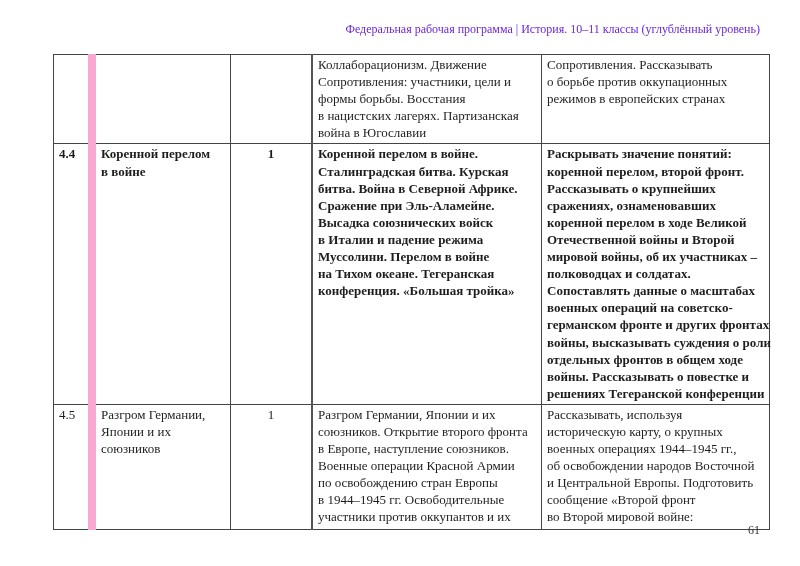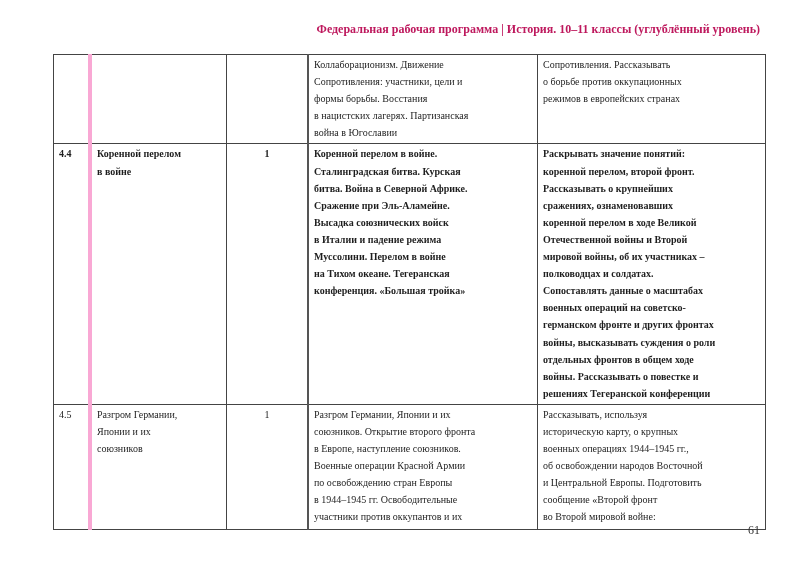--- a/index.html
+++ b/index.html
@@ -2,36 +2,36 @@
 <html><head>
 <meta charset="utf-8">
 <style>
   html, body { margin: 0; padding: 0; }
   body {
     width: 800px; height: 566px; background: #ffffff; position: relative; overflow: hidden;
     font-family: "Liberation Serif", "DejaVu Serif", serif; color: #1a1a1a;
   }
   .header {
     position: absolute; top: 22px; right: 40px;
-    font-size: 12px; color: #be185d; white-space: nowrap; font-weight: bold;
+    font-size: 12px; color: #6d28d9; white-space: nowrap;
   }
   table.main {
     position: absolute; left: 53px; top: 54px;
     border-collapse: collapse; table-layout: fixed;
     width: 707px;
   }
   table.main td {
     border: 1px solid #444;
     vertical-align: top;
-    font-size: 10px; line-height: 17.1px;
+    font-size: 13px; line-height: 17.1px;
     padding: 1px 5px 2px 5px;
     color: #1e1e1e;
   }
   table.main td.col-num { width: 24px; }
-  table.main td.col-topic { width: 124px; border-left: 4px solid #f9a8d4; }
+  table.main td.col-topic { width: 124px; border-left: 8px solid #f9a8d4; }
   table.main td.col-hours { width: 70px; text-align: center; border-left: 1px solid #aaa; }
   table.main td.col-content { width: 218px; border-left: 2px solid #555; }
   table.main td.col-activity { width: 217px; margin-left: 48px; }
   tr.r1 td { height: 80px; }
   tr.r2 td { height: 244px; font-weight: bold; }
   tr.r3 td { height: 121px; }
   .line { display: block; white-space: nowrap; }
   .page-num {
     position: absolute; left: 748px; top: 523px;
     font-size: 12px; color: #333; font-family: Liberation Serif, serif;

